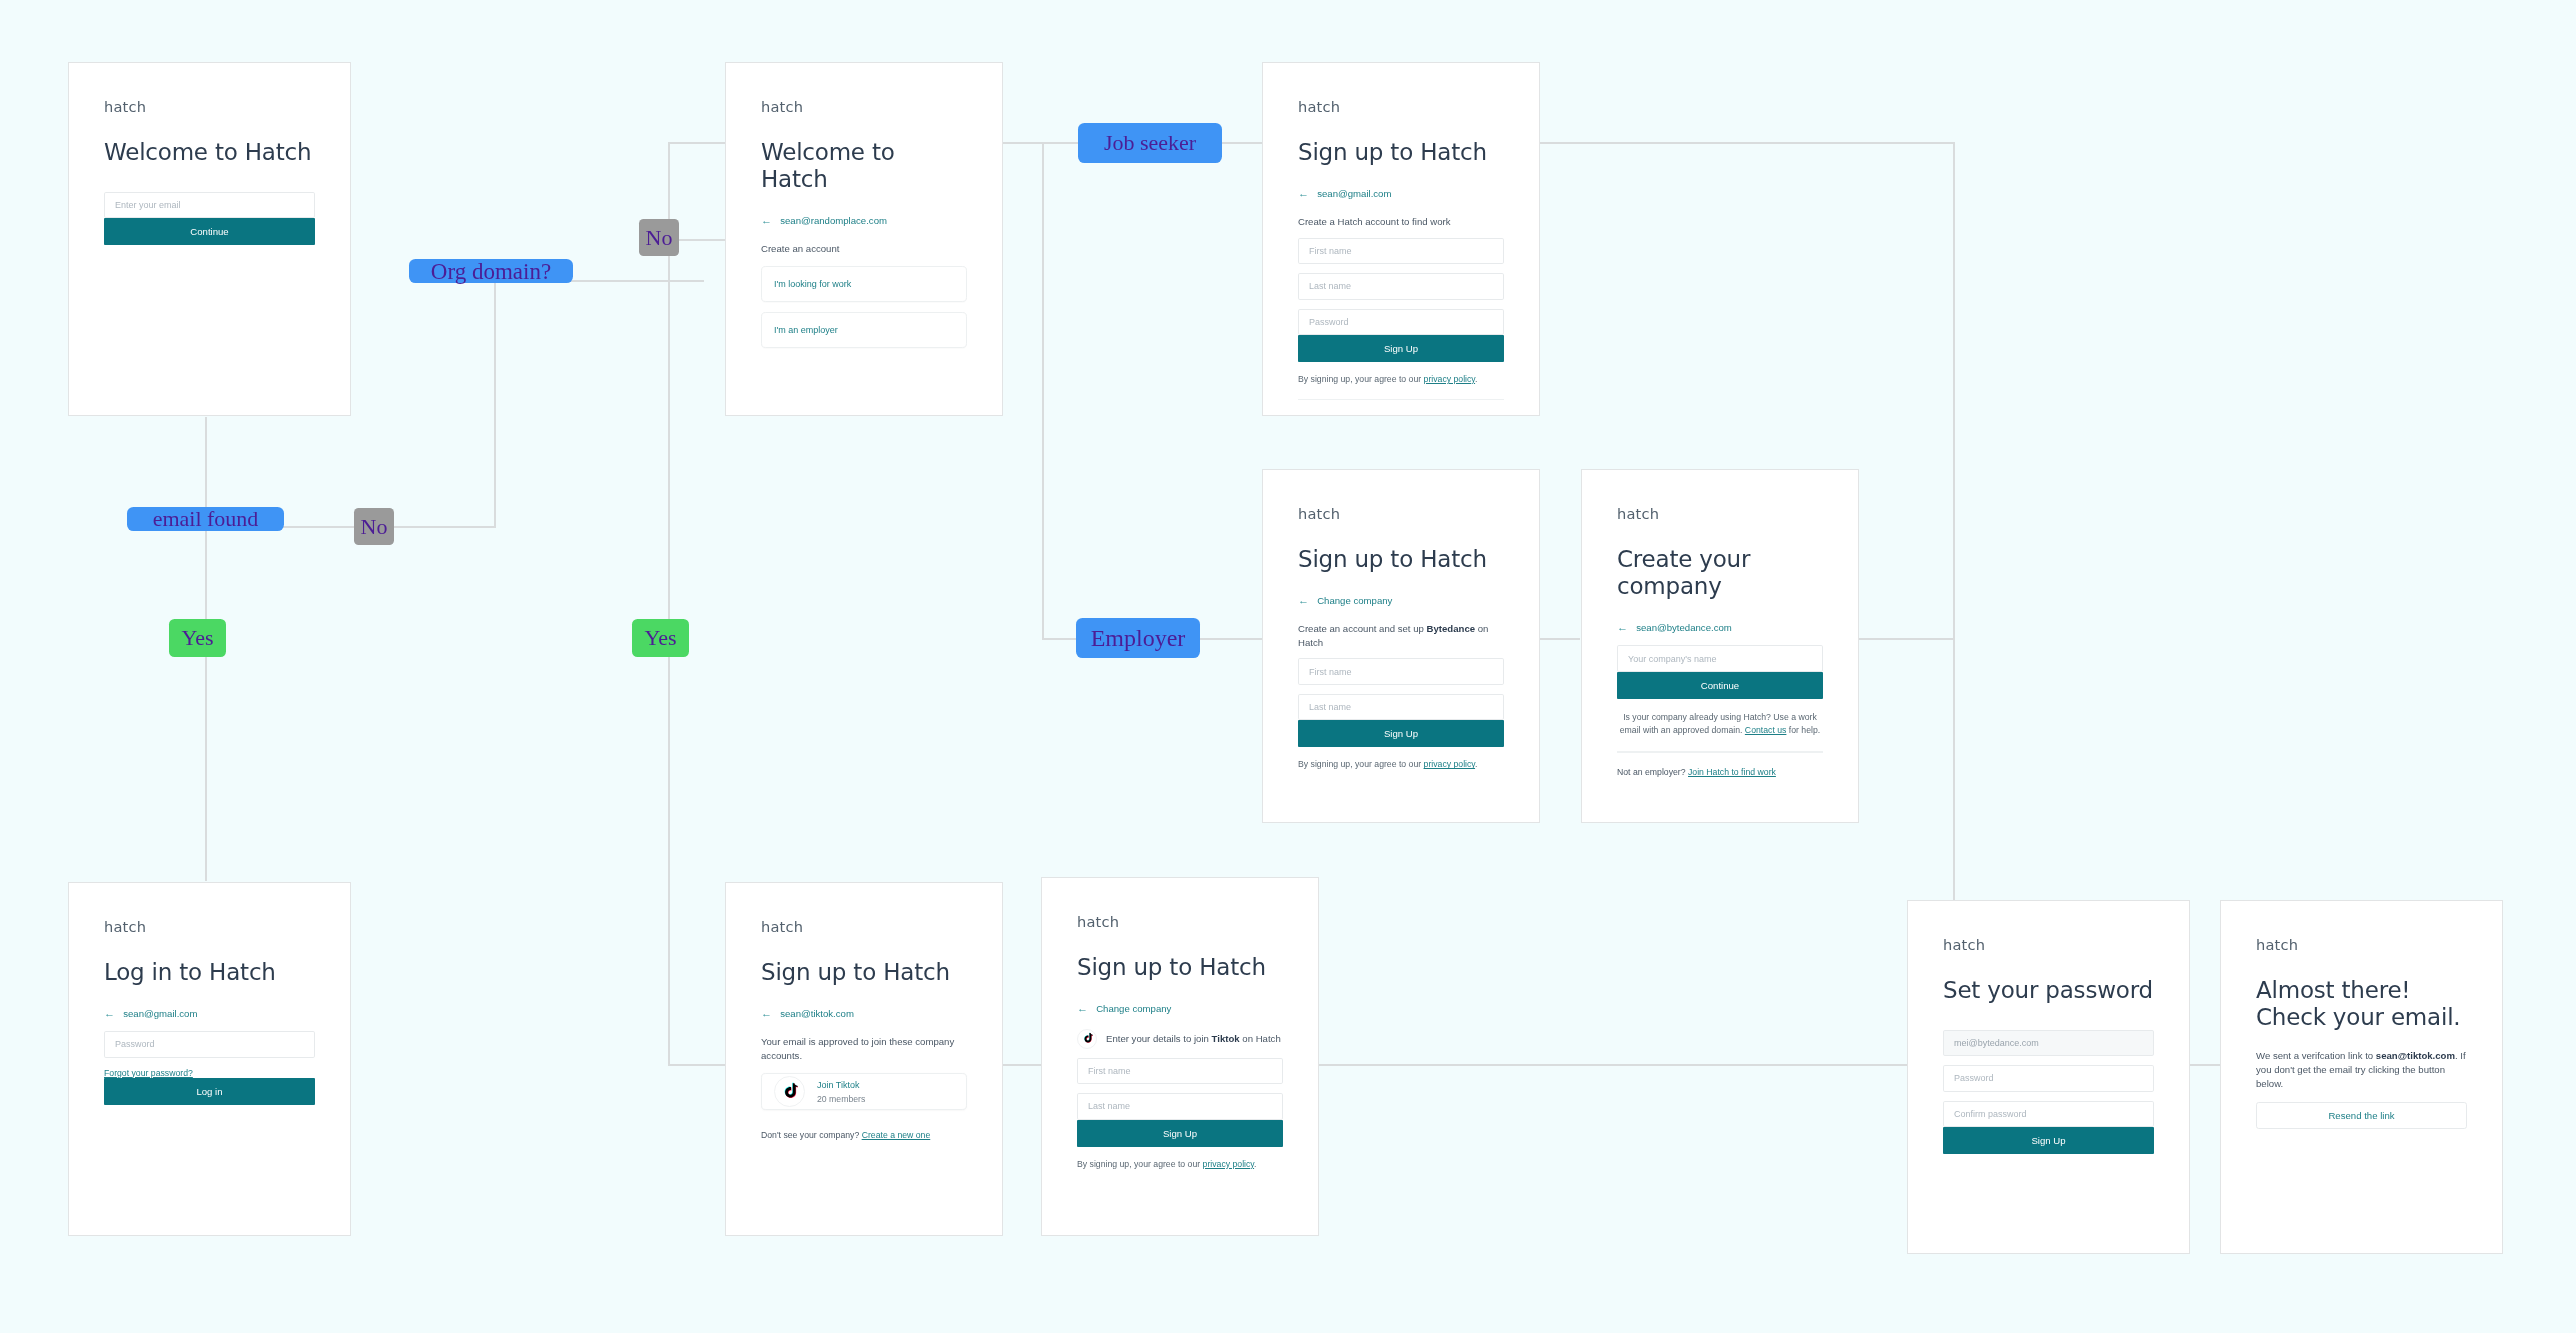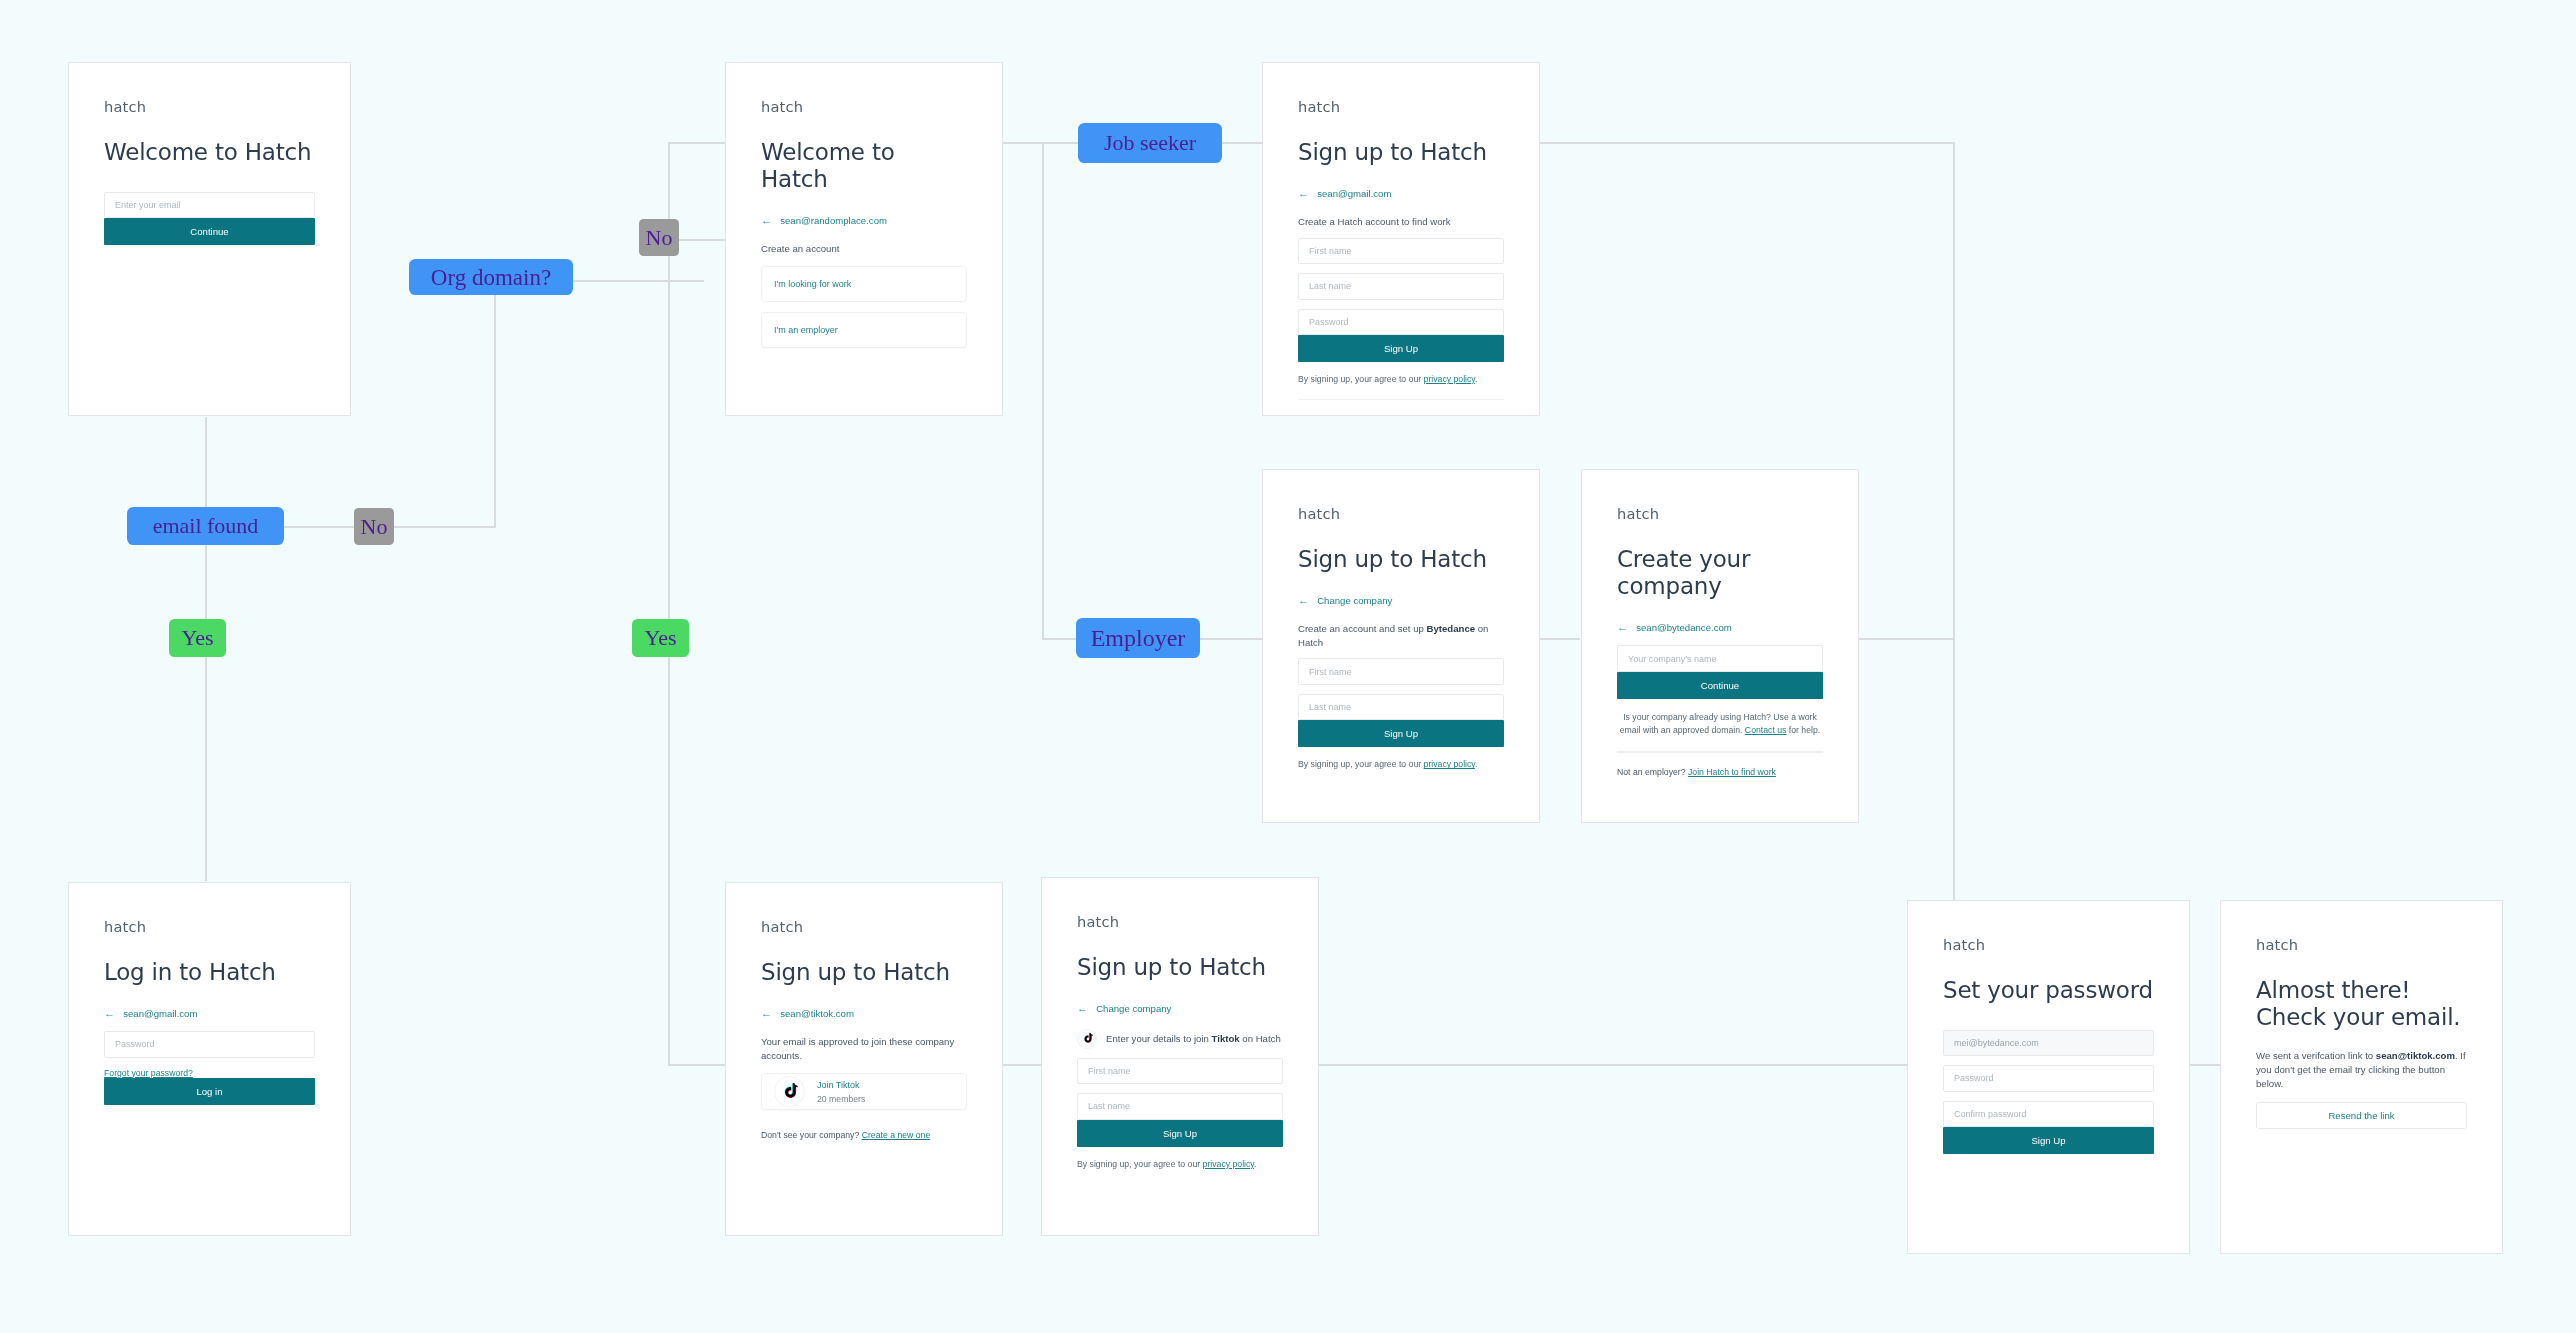--- a/index.html
+++ b/index.html
@@ -324,23 +324,23 @@
         <span>Almost there!</span><br>
         <span>Check your email.</span>
       </div>
       <div class="subtle" style="margin-top:18px;">
         <span>We sent a verifcation link to </span><b>sean@tiktok.com</b><span>. If you don't get the email try clicking the button below.</span>
       </div>
       <div class="btn-outline">Resend the link</div>
     </div>
   </div>
 
-  <div class="pill blue" style="left:409px; top:259px; width:164px; height:36px; font-size:23px;">Org domain?</div>
-
-  <div class="pill blue" style="left:127px; top:507px; width:157px; height:38px; font-size:22px;">email found</div>
+  <div class="pill blue" style="left:409px; top:259px; width:164px; height:24px; font-size:23px;">Org domain?</div>
+
+  <div class="pill blue" style="left:127px; top:507px; width:157px; height:24px; font-size:22px;">email found</div>
 
   <div class="pill gray" style="left:639px; top:219px; width:40px; height:37px; font-size:22px;">No</div>
 
   <div class="pill gray" style="left:354px; top:508px; width:40px; height:37px; font-size:22px;">No</div>
 
   <div class="pill green" style="left:169px; top:619px; width:57px; height:38px; font-size:22px;">Yes</div>
 
   <div class="pill green" style="left:632px; top:619px; width:57px; height:38px; font-size:22px;">Yes</div>
 
   <div class="pill blue" style="left:1078px; top:123px; width:144px; height:40px; font-size:22px;">Job seeker</div>

